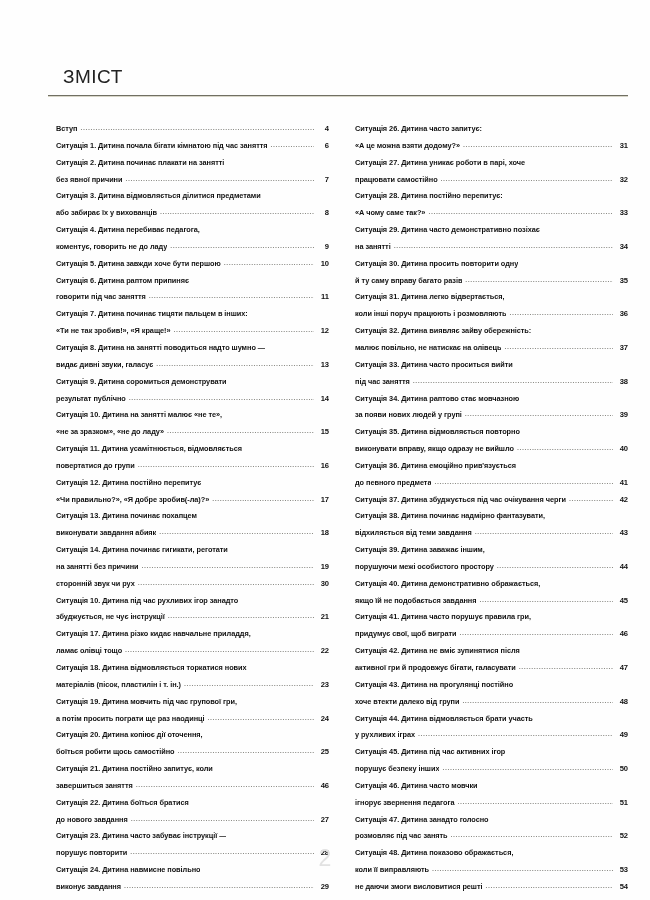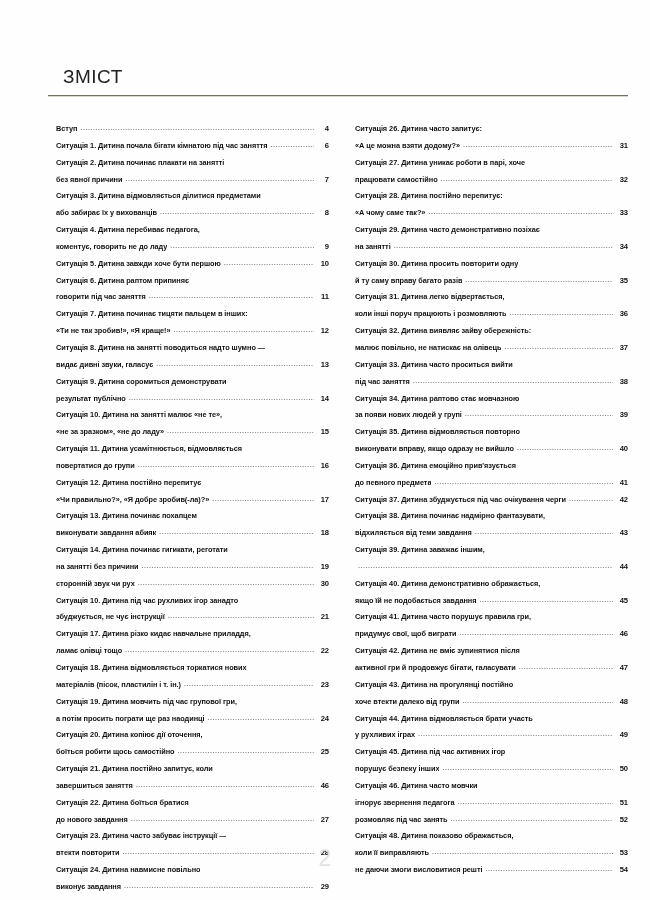--- a/index.html
+++ b/index.html
@@ -356,21 +356,21 @@
             <span class="dots">...........................................................................................................................................................................................................................</span>
             <span class="pg">27</span>
           </div>
         </div>
         <div class="entry">
           <div class="line nodots">
             <span class="txt">Ситуація 23. Дитина часто забуває інструкції —</span>
             <span class="spacer"></span>
           </div>
           <div class="line">
-            <span class="txt">втекти повторити</span>
+            <span class="txt">порушує повторити</span>
             <span class="dots">...........................................................................................................................................................................................................................</span>
             <span class="pg">28</span>
           </div>
         </div>
         <div class="entry">
           <div class="line nodots">
             <span class="txt">Ситуація 24. Дитина навмисне повільно</span>
             <span class="spacer"></span>
           </div>
           <div class="line">
@@ -519,20 +519,21 @@
             <span class="dots">...........................................................................................................................................................................................................................</span>
             <span class="pg">43</span>
           </div>
         </div>
         <div class="entry">
           <div class="line nodots">
             <span class="txt">Ситуація 39. Дитина заважає іншим,</span>
             <span class="spacer"></span>
           </div>
           <div class="line">
+            <span class="txt">порушуючи межі особистого простору</span>
             <span class="dots">...........................................................................................................................................................................................................................</span>
             <span class="pg">44</span>
           </div>
         </div>
         <div class="entry">
           <div class="line nodots">
             <span class="txt">Ситуація 40. Дитина демонстративно ображається,</span>
             <span class="spacer"></span>
           </div>
           <div class="line">
@@ -601,20 +602,24 @@
             <span class="txt">Ситуація 46. Дитина часто мовчки</span>
             <span class="spacer"></span>
           </div>
           <div class="line">
             <span class="txt">ігнорує звернення педагога</span>
             <span class="dots">...........................................................................................................................................................................................................................</span>
             <span class="pg">51</span>
           </div>
         </div>
         <div class="entry">
+          <div class="line nodots">
+            <span class="txt">Ситуація 47. Дитина занадто голосно</span>
+            <span class="spacer"></span>
+          </div>
           <div class="line">
             <span class="txt">розмовляє під час занять</span>
             <span class="dots">...........................................................................................................................................................................................................................</span>
             <span class="pg">52</span>
           </div>
         </div>
         <div class="entry">
           <div class="line nodots">
             <span class="txt">Ситуація 48. Дитина показово ображається,</span>
             <span class="spacer"></span>

